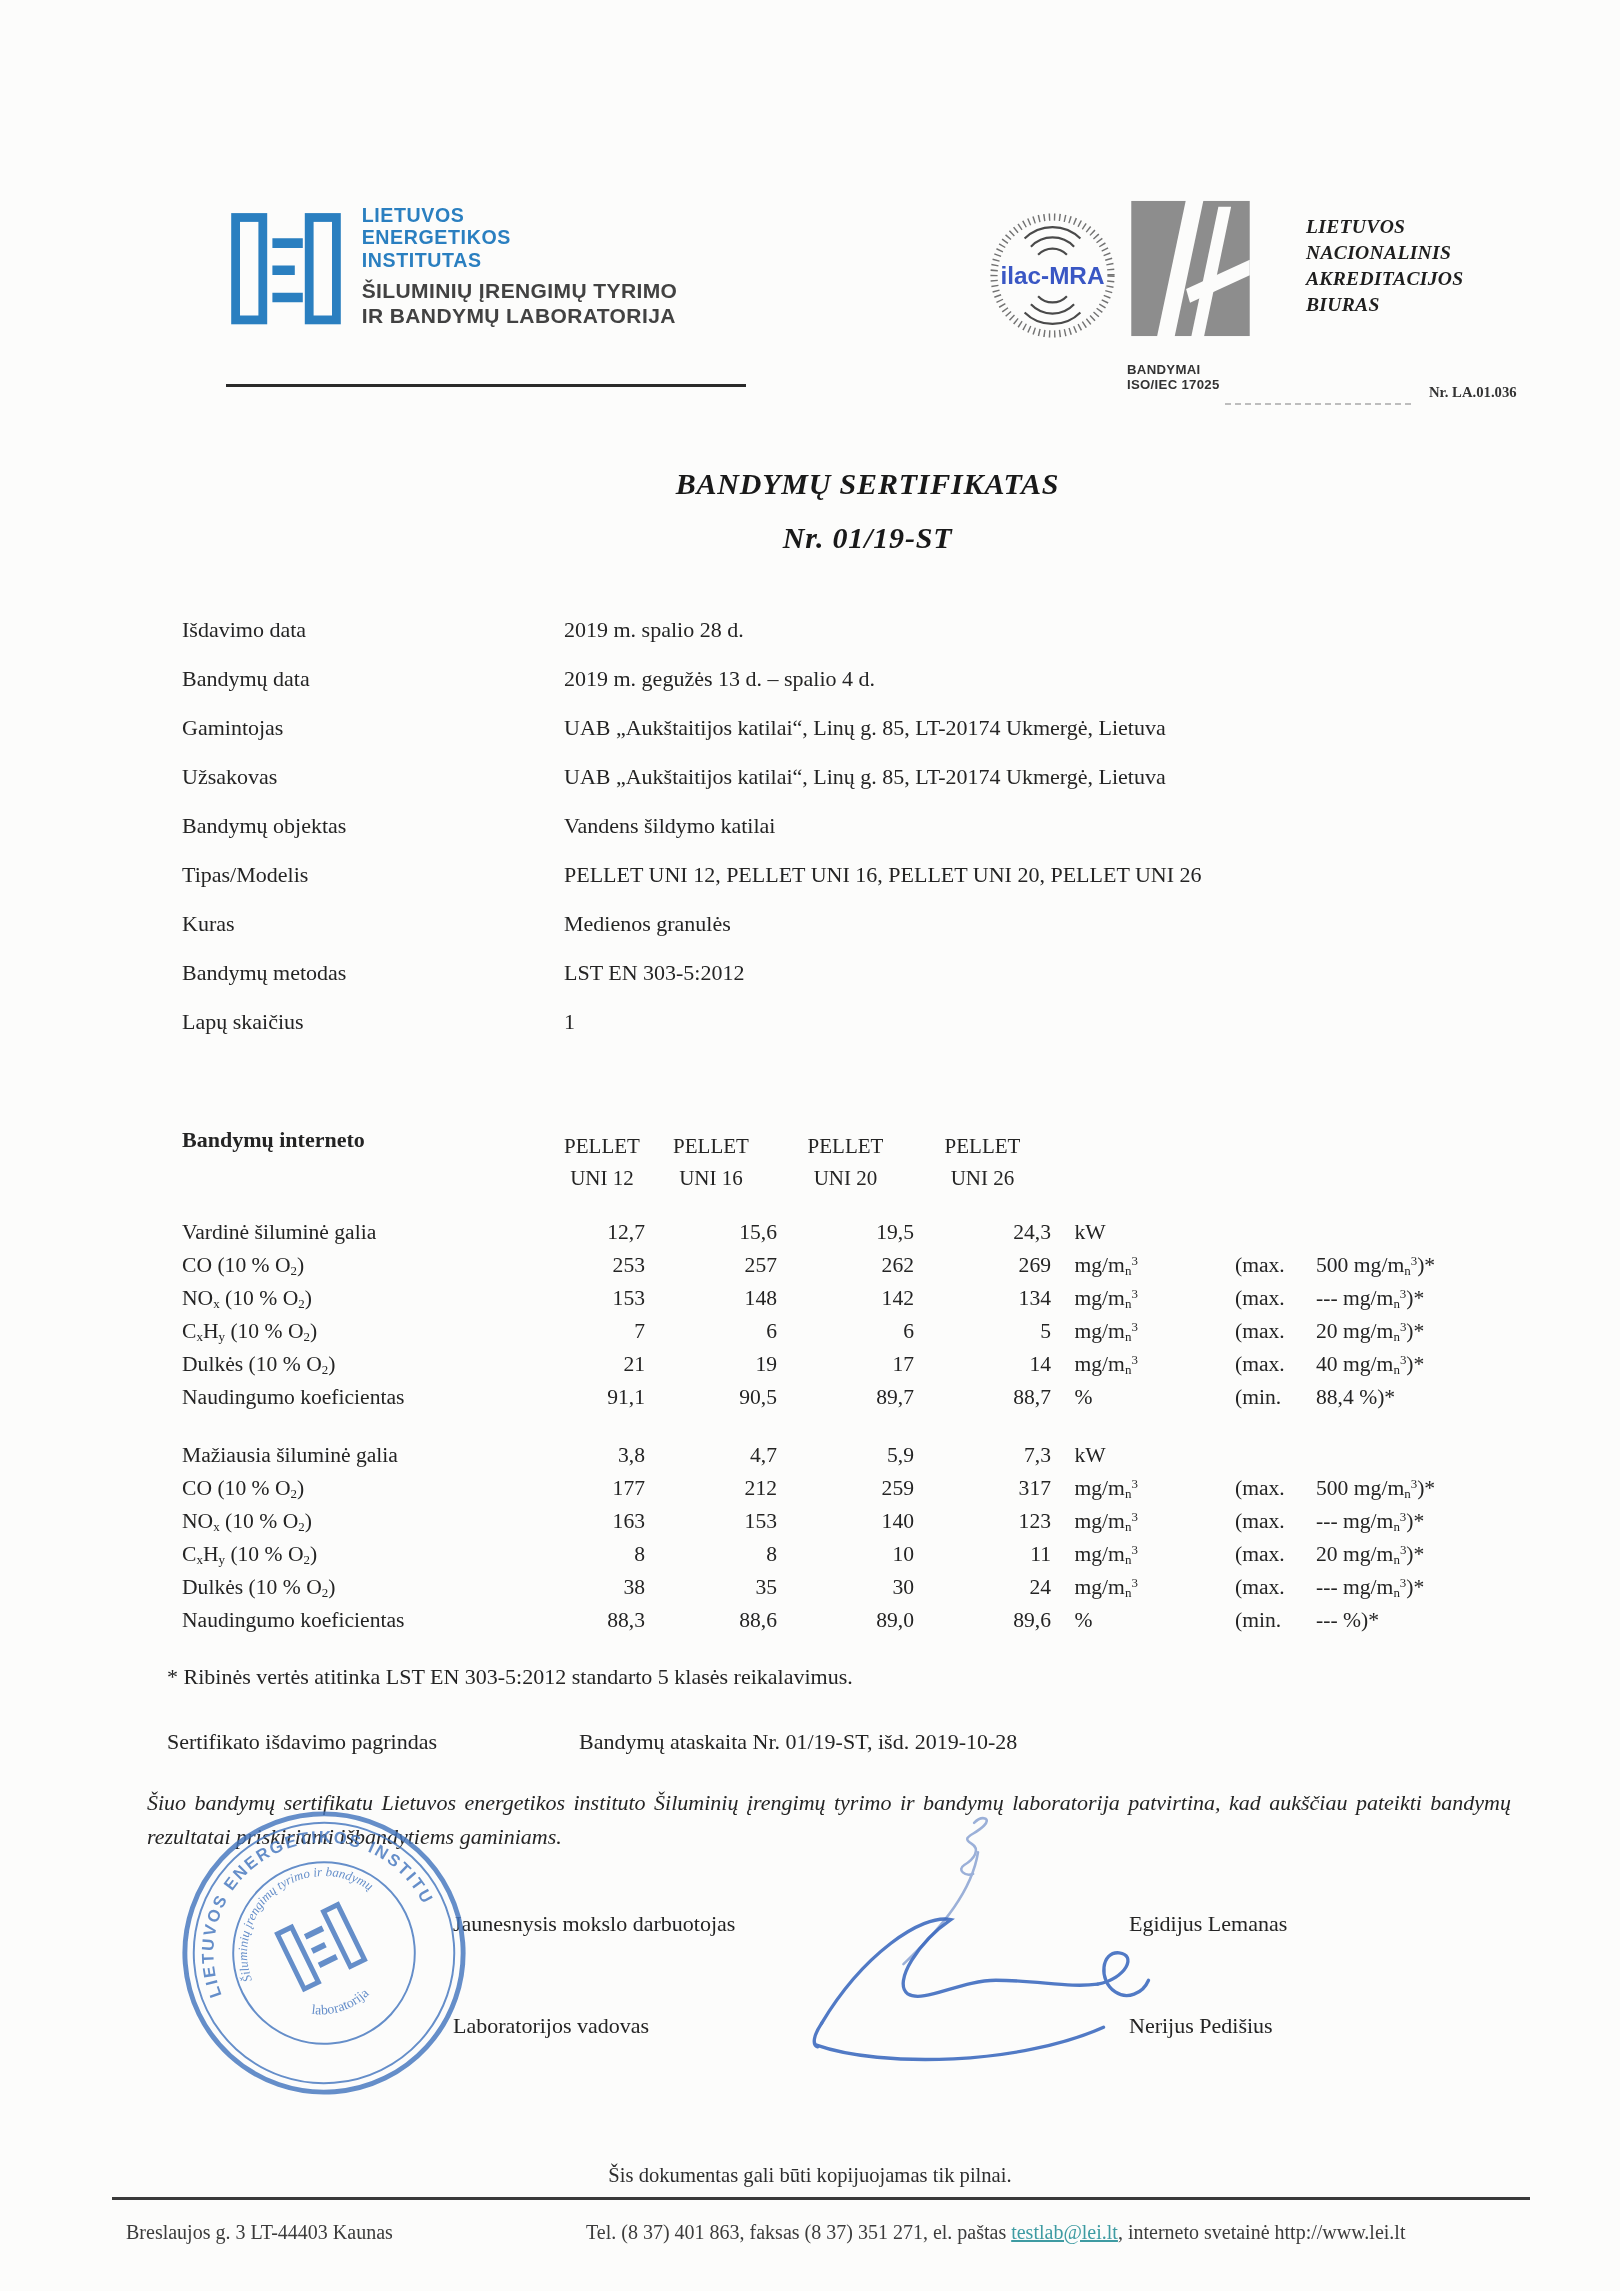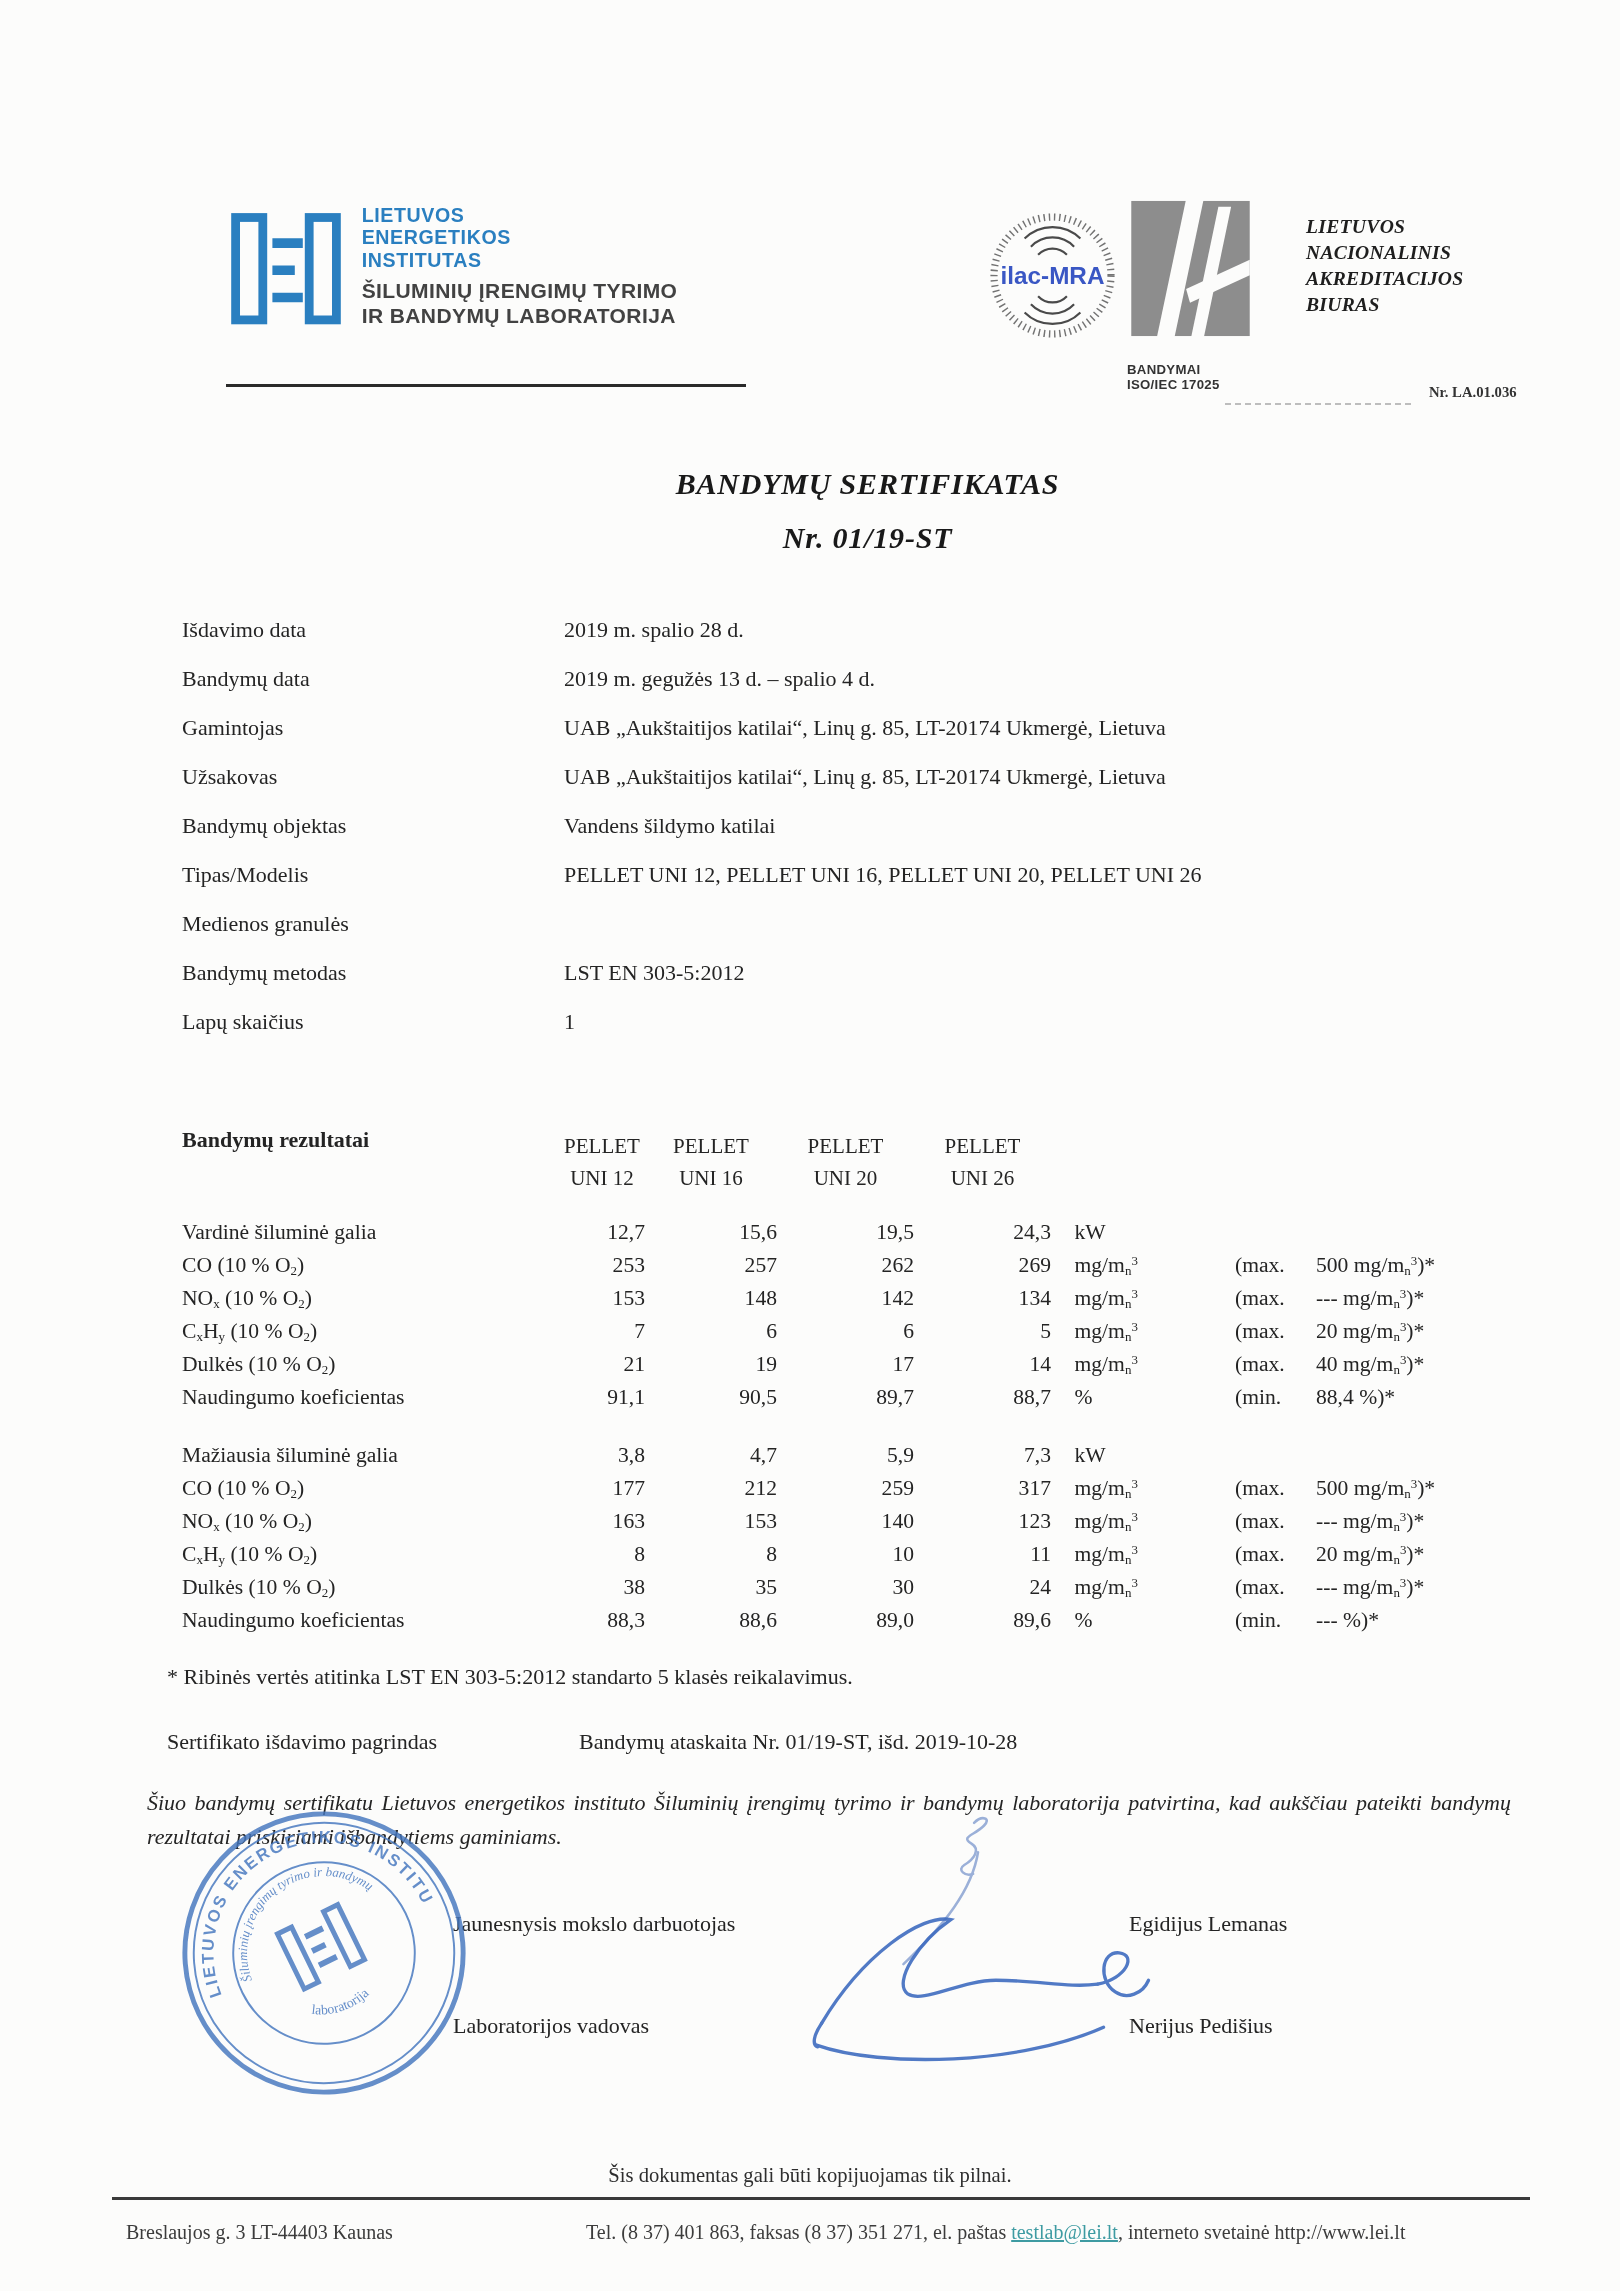--- a/index.html
+++ b/index.html
@@ -161,35 +161,36 @@
       </div>
     <div class="frow">
         <div class="flabel">Bandymų objektas</div>
         <div class="fvalue">Vandens šildymo katilai</div>
       </div>
     <div class="frow">
         <div class="flabel">Tipas/Modelis</div>
         <div class="fvalue">PELLET UNI 12, PELLET UNI 16, PELLET UNI 20, PELLET UNI 26</div>
       </div>
     <div class="frow">
+        <div class="flabel">Kuras</div>
         <div class="fvalue">Medienos granulės</div>
       </div>
     <div class="frow">
         <div class="flabel">Bandymų metodas</div>
         <div class="fvalue">LST EN 303-5:2012</div>
       </div>
     <div class="frow">
         <div class="flabel">Lapų skaičius</div>
         <div class="fvalue">1</div>
       </div>
   </div>
 
   <div class="results">
     <div class="rhead">
-      <div class="rheading">Bandymų rezultatai</div>
+      <div class="rheading">Bandymų interneto</div>
       <div class="col-h">
           <div>PELLET</div>
           <div>UNI 12</div>
         </div>
       <div class="col-h">
           <div>PELLET</div>
           <div>UNI 16</div>
         </div>
       <div class="col-h">
           <div>PELLET</div>

